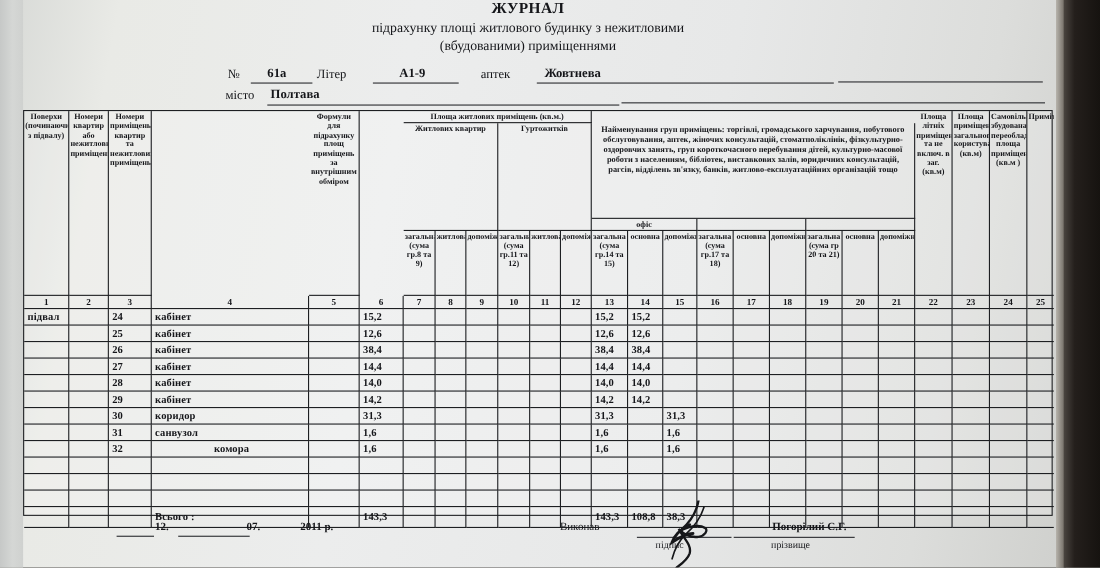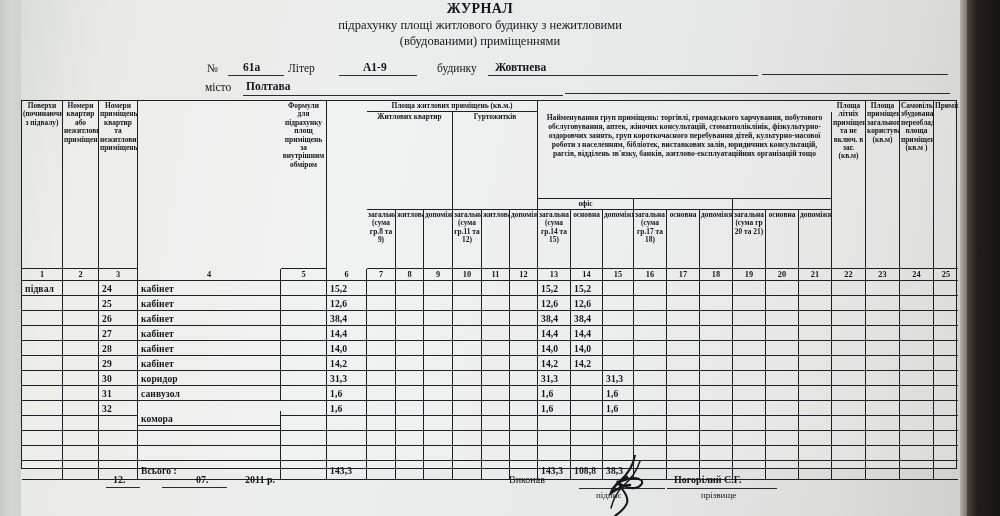--- a/index.html
+++ b/index.html
@@ -37,21 +37,21 @@
         border-bottom:1.1px solid #1d1f22;overflow:hidden;}
   .hc{font-size:7.4px;line-height:8.4px;text-align:center;font-weight:bold;padding:1px 1px 0 1px;}
   .hc.big{font-size:8px;line-height:9.2px;}
   .hc.wide{font-size:7.6px;line-height:9px;padding:1px 3px;}
   .numrow{font-size:8.3px;line-height:11px;text-align:center;font-weight:bold;padding-top:0px;}
   .dc{font-size:9.6px;line-height:15px;padding-left:3px;font-weight:bold;letter-spacing:.1px;}
 
   
   .footer{position:absolute;left:21px;top:470px;width:936px;height:46px;font-size:10px;}
   .footer .lbl{position:absolute;}
-  .footer .val{position:absolute;font-weight:bold;}
+  .footer .val{position:absolute;font-weight:bold;margin-left:28px;}
   .footer .small{position:absolute;font-size:9px;}
   .sig{position:absolute;left:597px;top:455px;width:76px;height:61px;}
 </style>
 </head>
 <body>
 
 <div id="page">
   <div class="gutter-left"></div>
 
   <div class="titlewrap">
@@ -60,21 +60,21 @@
     <div class="t2">(вбудованими) приміщеннями</div>
   </div>
 
   <div class="idrow" style="position:absolute;left:0;top:59px;width:960px;">
     <span class="lbl" style="left:207px;">№</span>
     <span class="val" style="left:243px;">61а</span>
     <span class="ul" style="left:228px;top:16px;width:56px;"></span>
     <span class="lbl" style="left:288px;">Літер</span>
     <span class="val" style="left:363px;">А1-9</span>
     <span class="ul" style="left:339px;top:16px;width:78px;"></span>
-    <span class="lbl" style="left:437px;">будинку</span>
+    <span class="lbl" style="left:437px;">аптек</span>
     <span class="val" style="left:495px;">Жовтнева</span>
     <span class="ul" style="left:488px;top:16px;width:270px;"></span>
     <span class="ul" style="left:762px;top:15px;width:186px;"></span>
   </div>
 
   <div class="idrow" style="position:absolute;left:0;top:78px;width:960px;">
     <span class="lbl" style="left:205px;">місто</span>
     <span class="val" style="left:246px;">Полтава</span>
     <span class="ul" style="left:243px;top:17px;width:320px;"></span>
     <span class="ul" style="left:565px;top:15px;width:385px;"></span>
@@ -342,21 +342,21 @@
         <div class="cell dc" style="left: 711px; top: 285px; width: 33px; height: 15px;"></div>
         <div class="cell dc" style="left: 744px; top: 285px; width: 33px; height: 15px;"></div>
         <div class="cell dc" style="left: 777px; top: 285px; width: 33px; height: 15px;"></div>
         <div class="cell dc" style="left: 810px; top: 285px; width: 34px; height: 15px;"></div>
         <div class="cell dc" style="left: 844px; top: 285px; width: 34px; height: 15px;"></div>
         <div class="cell dc" style="left: 878px; top: 285px; width: 34px; height: 15px;"></div>
         <div class="cell dc" style="left: 912px; top: 285px; width: 24px; height: 15px; border-right: none;"></div>
         <div class="cell dc" style="left: 0px; top: 300px; width: 41px; height: 15px;"></div>
         <div class="cell dc" style="left: 41px; top: 300px; width: 36px; height: 15px;"></div>
         <div class="cell dc" style="left: 77px; top: 300px; width: 39px; height: 15px;">32</div>
-        <div class="cell dc" style="left: 116px; top: 310px; width: 143px; height: 15px;">комора</div>
+        <div class="cell dc" style="left: 116px; top: 300px; width: 143px; height: 15px; text-align: center;">комора</div>
         <div class="cell dc" style="left: 259px; top: 300px; width: 46px; height: 15px;"></div>
         <div class="cell dc" style="left: 305px; top: 300px; width: 40px; height: 15px;">1,6</div>
         <div class="cell dc" style="left: 345px; top: 300px; width: 29px; height: 15px;"></div>
         <div class="cell dc" style="left: 374px; top: 300px; width: 28px; height: 15px;"></div>
         <div class="cell dc" style="left: 402px; top: 300px; width: 29px; height: 15px;"></div>
         <div class="cell dc" style="left: 431px; top: 300px; width: 29px; height: 15px;"></div>
         <div class="cell dc" style="left: 460px; top: 300px; width: 28px; height: 15px;"></div>
         <div class="cell dc" style="left: 488px; top: 300px; width: 28px; height: 15px;"></div>
         <div class="cell dc" style="left: 516px; top: 300px; width: 33px; height: 15px;">1,6</div>
         <div class="cell dc" style="left: 549px; top: 300px; width: 32px; height: 15px;"></div>

